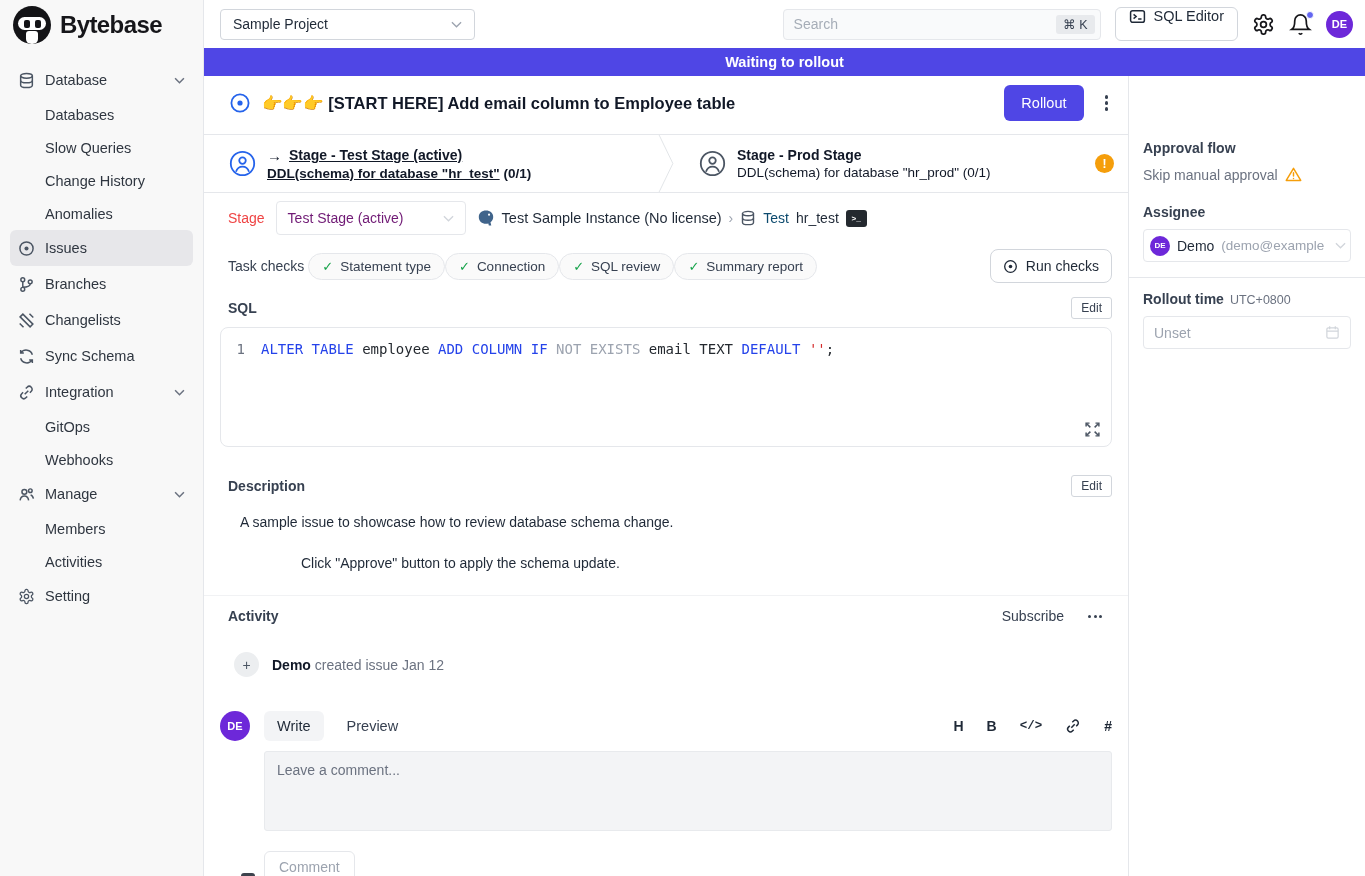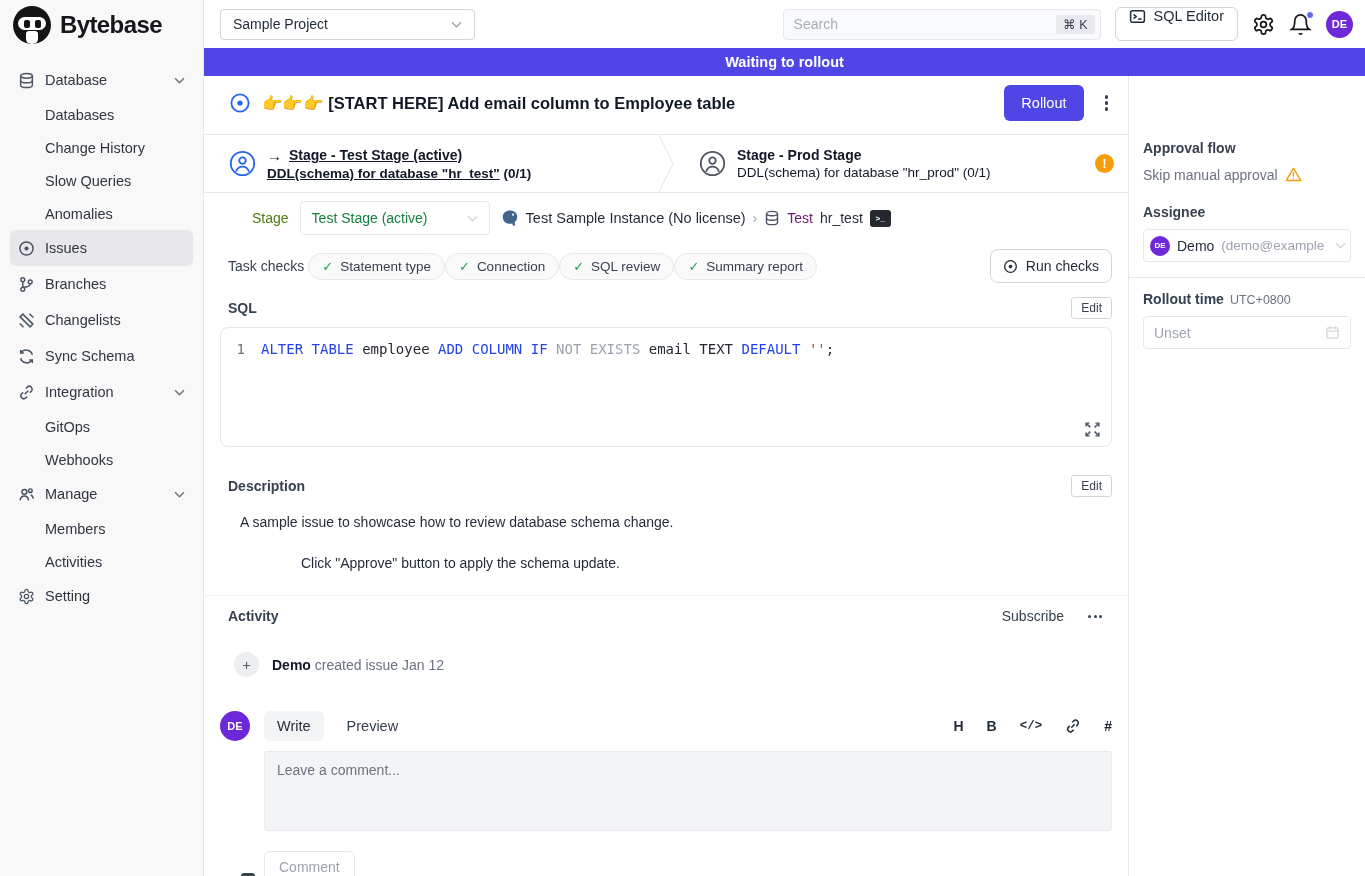--- a/index.html
+++ b/index.html
@@ -80,30 +80,30 @@
   .st-title-active { font-weight:700; text-decoration:underline; }
   .st-sub { font-size:13.5px; color:#111827; }
   .st-sub .u { font-weight:700; text-decoration:underline; }
   .st-sub .cnt { font-weight:700; }
   .st-title { font-weight:600; }
   .stage-sep { flex:none; width:16px; }
   .warn-circle { margin-left:auto; width:19px; height:19px; border-radius:50%; background:#f59e0b; color:#fff;
                  font-size:12px; font-weight:700; display:flex; align-items:center; justify-content:center; flex:none; }
 
   .selector-row { display:flex; align-items:center; gap:11px; padding:8px 16px 8px 24px; }
-  .sel-label { color:#4d7c0f;margin-left:24px; }
+  .sel-label { color:#ef4444; }
   .stage-select { width:190px; height:34px; border:1px solid #e5e7eb; border-radius:4px; display:flex;
-                  align-items:center; justify-content:space-between; padding:0 11px; color:#15803d; }
+                  align-items:center; justify-content:space-between; padding:0 11px; color:#701a75; }
   .stage-select .chev { color:#d1d5db; }
   .crumb { display:flex; align-items:center; gap:7px; min-width:0; }
   .crumb svg.pg { width:18px; height:18px; }
   .crumb .inst { color:#1f2937; font-weight:500; font-size:14.5px; }
   .crumb .gt { color:#9ca3af; }
   .crumb .dbicon { width:16px; height:16px; color:#4b5563; }
-  .crumb .env { color:#701a75; }
+  .crumb .env { color:#0c4a6e; }
   .crumb .db { color:#1f2937; font-weight:500; }
   .term-chip { width:21px; height:17px; background:#24292f; border-radius:3px; color:#fff; font-size:8px;
                font-weight:700; display:flex; align-items:center; justify-content:center; font-family:"Liberation Mono",monospace; }
 
   .checks-row { display:flex; align-items:center; padding:6px 16px 6px 24px; }
   .checks-label { color:#374151; font-weight:500; margin-right:4px; }
   .pill { display:flex; align-items:center; gap:7px; border:1px solid #e5e7eb; background:#fafafa;
           border-radius:999px; padding:5px 13px; font-size:13.5px; color:#374151; }
   .pill .ck { color:#16a34a; font-size:13px; }
   .run-btn { margin-left:auto; height:34px; border:1px solid #d2d6dc; border-radius:8px; background:#fff;
@@ -209,24 +209,24 @@
         <span class="chev">
             <svg viewBox="0 0 10 6" fill="none" stroke="currentColor" stroke-width="1.4">
               <path d="M1 1l4 4 4-4"></path>
             </svg>
           </span>
       </div>
       <div class="nav-row sub">
           <span>Databases</span>
         </div>
       <div class="nav-row sub">
+          <span>Slow Queries</span>
+        </div>
+      <div class="nav-row sub">
           <span>Change History</span>
-        </div>
-      <div class="nav-row sub">
-          <span>Slow Queries</span>
         </div>
       <div class="nav-row sub">
           <span>Anomalies</span>
         </div>
       <div class="nav-row group active">
         <span class="nicon">
           <svg viewBox="0 0 16 16" fill="none" stroke="currentColor" stroke-width="1.4">
               <circle cx="8" cy="8" r="6.2"></circle>
               <circle cx="8" cy="8" r="1.9" fill="currentColor" stroke="none"></circle>
             </svg>

